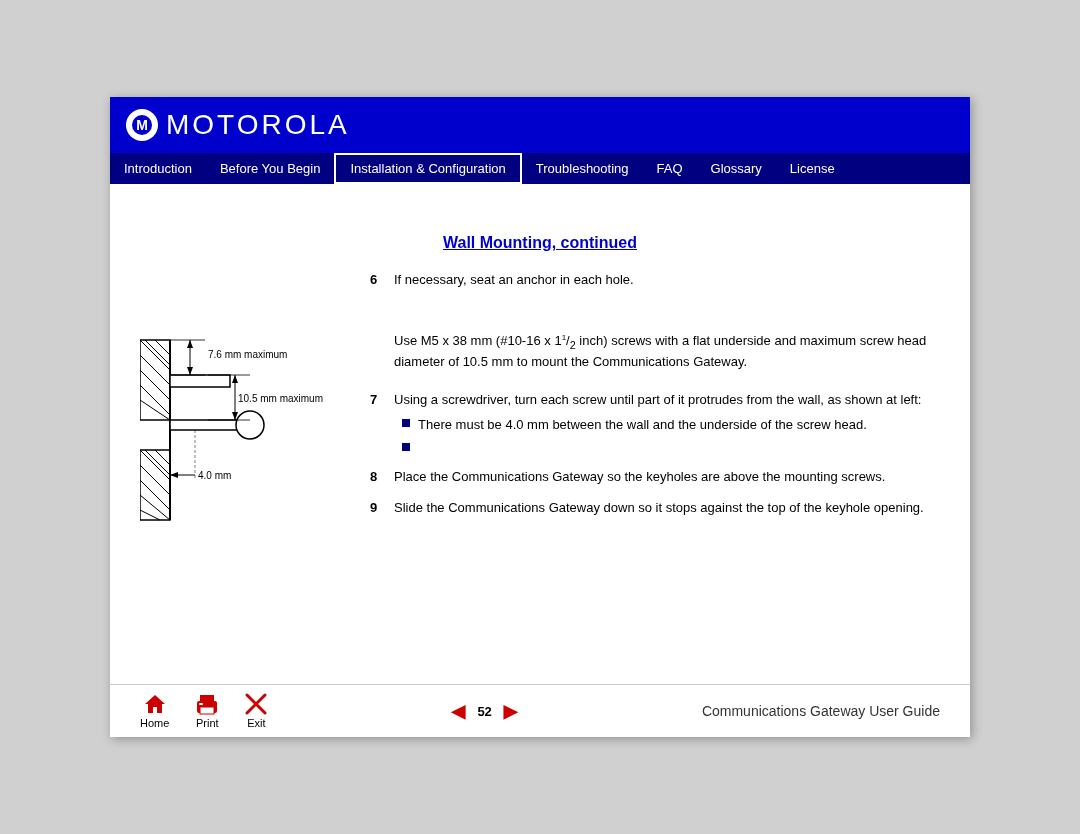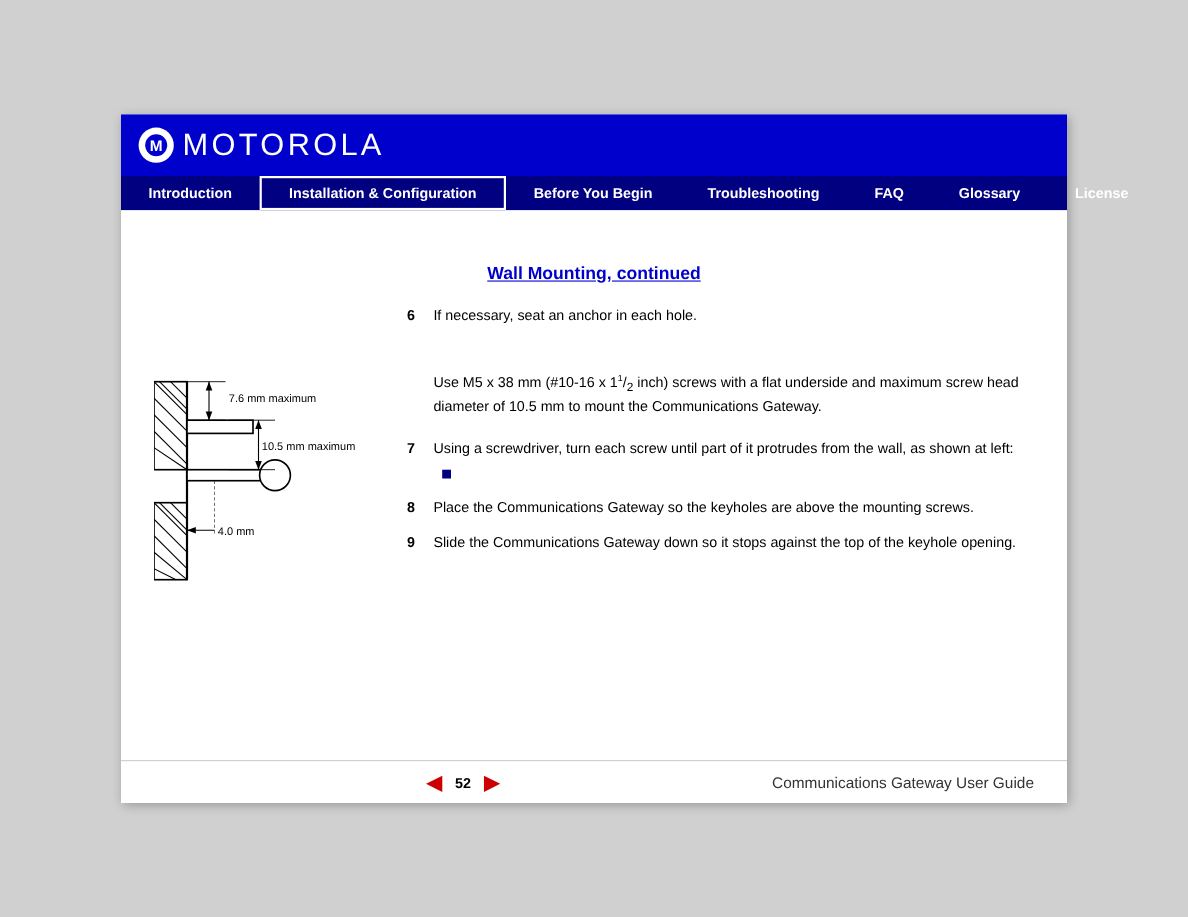--- a/index.html
+++ b/index.html
@@ -51,22 +51,22 @@
     }
     
     .nav-bar {
       background: #000080;
       display: flex;
       align-items: stretch;
     }
     .nav-item {
       color: white;
       font-size: 13px;
-      font-weight: bold;
-      padding: 6px 25px;
+      font-weight: normal;
+      padding: 6px 14px;
       cursor: pointer;
       display: flex;
       align-items: center;
       white-space: nowrap;
     }
     .nav-item.active {
       border: 2px solid white;
       background: #000080;
     }
     
@@ -192,22 +192,22 @@
           <circle cx="11" cy="11" r="10" fill="#0000cc" stroke="none"></circle>
           <text x="11" y="16" text-anchor="middle" fill="white" font-size="14" font-weight="bold" font-family="Arial">M</text>
         </svg>
       </div>
       <div class="motorola-text">MOTOROLA</div>
     </div>
   </div>
 
   <div class="nav-bar">
     <div class="nav-item">Introduction</div>
+    <div class="nav-item">Before You Begin</div>
     <div class="nav-item active">Installation &amp; Configuration</div>
-    <div class="nav-item">Before You Begin</div>
     <div class="nav-item">Troubleshooting</div>
     <div class="nav-item">FAQ</div>
     <div class="nav-item">Glossary</div>
     <div class="nav-item">License</div>
   </div>
 
   <div class="content-area">
     <div class="page-title">Wall Mounting, continued</div>
 
     <div class="main-content">
@@ -279,20 +279,24 @@
           </div>
         </div>
 
         <div class="step-item">
           <span class="step-number">7</span>
           <div class="step-content">
             <div>Using a screwdriver, turn each screw until part of it protrudes from the wall, as shown at left:</div>
             <ul class="bullet-list">
               <li>
                 <span class="bullet-square"></span>
+                <span>There must be 4.0 mm between the wall and the underside of the screw head.</span>
+              </li>
+              <li>
+                <span class="bullet-square"></span>
               </li>
             </ul>
           </div>
         </div>
 
         <div class="step-item">
           <span class="step-number">8</span>
           <div class="step-content">
             <div>Place the Communications Gateway so the keyholes are above the mounting screws.</div>
           </div>
@@ -303,20 +307,44 @@
           <div class="step-content">
             <div>Slide the Communications Gateway down so it stops against the top of the keyhole opening.</div>
           </div>
         </div>
 
       </div>
     </div>
   </div>
 
   <div class="footer-bar">
+    <div class="footer-left">
+      <div class="footer-icon-item">
+        <svg width="24" height="22" viewBox="0 0 24 22">
+          <polygon points="12,2 2,11 5,11 5,20 10,20 10,14 14,14 14,20 19,20 19,11 22,11" fill="#cc0000" stroke="none"></polygon>
+        </svg>
+        <span>Home</span>
+      </div>
+      <div class="footer-icon-item">
+        <svg width="28" height="22" viewBox="0 0 28 22">
+          <rect x="4" y="8" width="20" height="12" fill="#cc0000" rx="2"></rect>
+          <rect x="7" y="2" width="14" height="7" fill="#cc0000"></rect>
+          <rect x="7" y="14" width="14" height="7" fill="white" stroke="#cc0000" stroke-width="1"></rect>
+          <rect x="6" y="10" width="4" height="2" fill="white" rx="1"></rect>
+        </svg>
+        <span>Print</span>
+      </div>
+      <div class="footer-icon-item">
+        <svg width="22" height="22" viewBox="0 0 22 22">
+          <line x1="2" y1="2" x2="20" y2="20" stroke="#cc0000" stroke-width="3" stroke-linecap="round"></line>
+          <line x1="20" y1="2" x2="2" y2="20" stroke="#cc0000" stroke-width="3" stroke-linecap="round"></line>
+        </svg>
+        <span>Exit</span>
+      </div>
+    </div>
 
     <div class="footer-center">
       <span class="page-arrow">◀</span>
       <span class="page-number">52</span>
       <span class="page-arrow">▶</span>
     </div>
 
     <div class="footer-right">Communications Gateway User Guide</div>
   </div>
 

